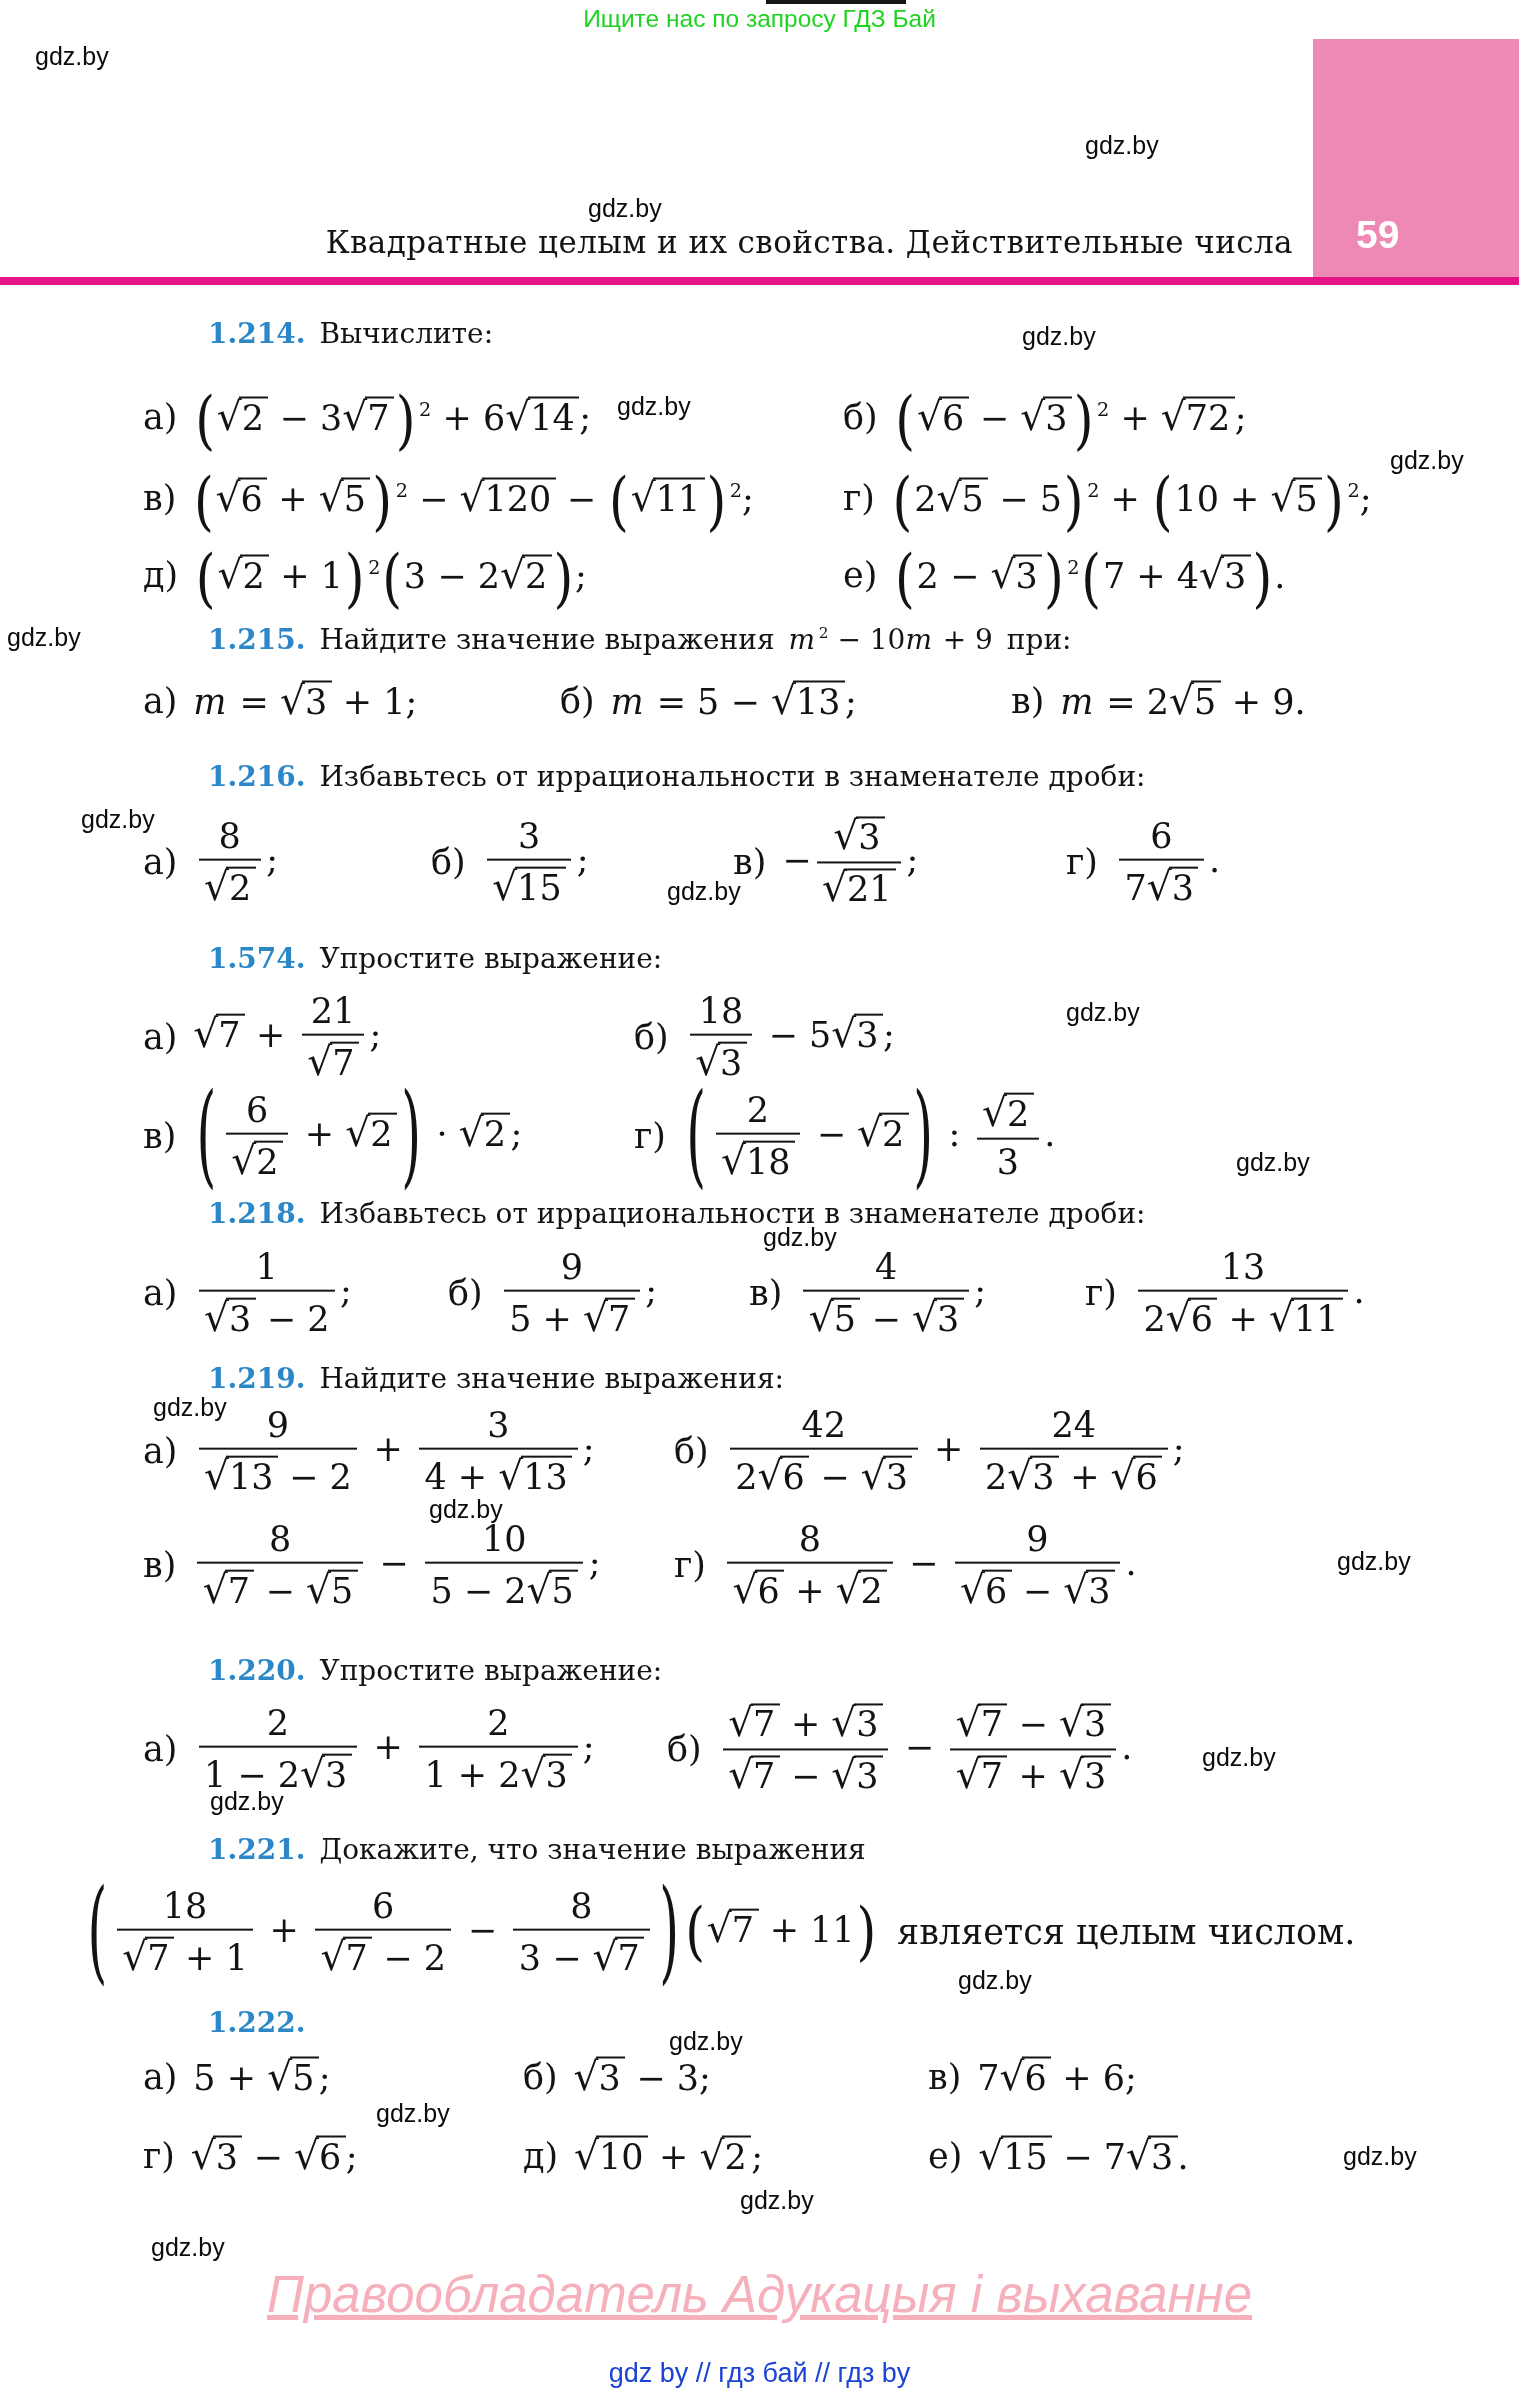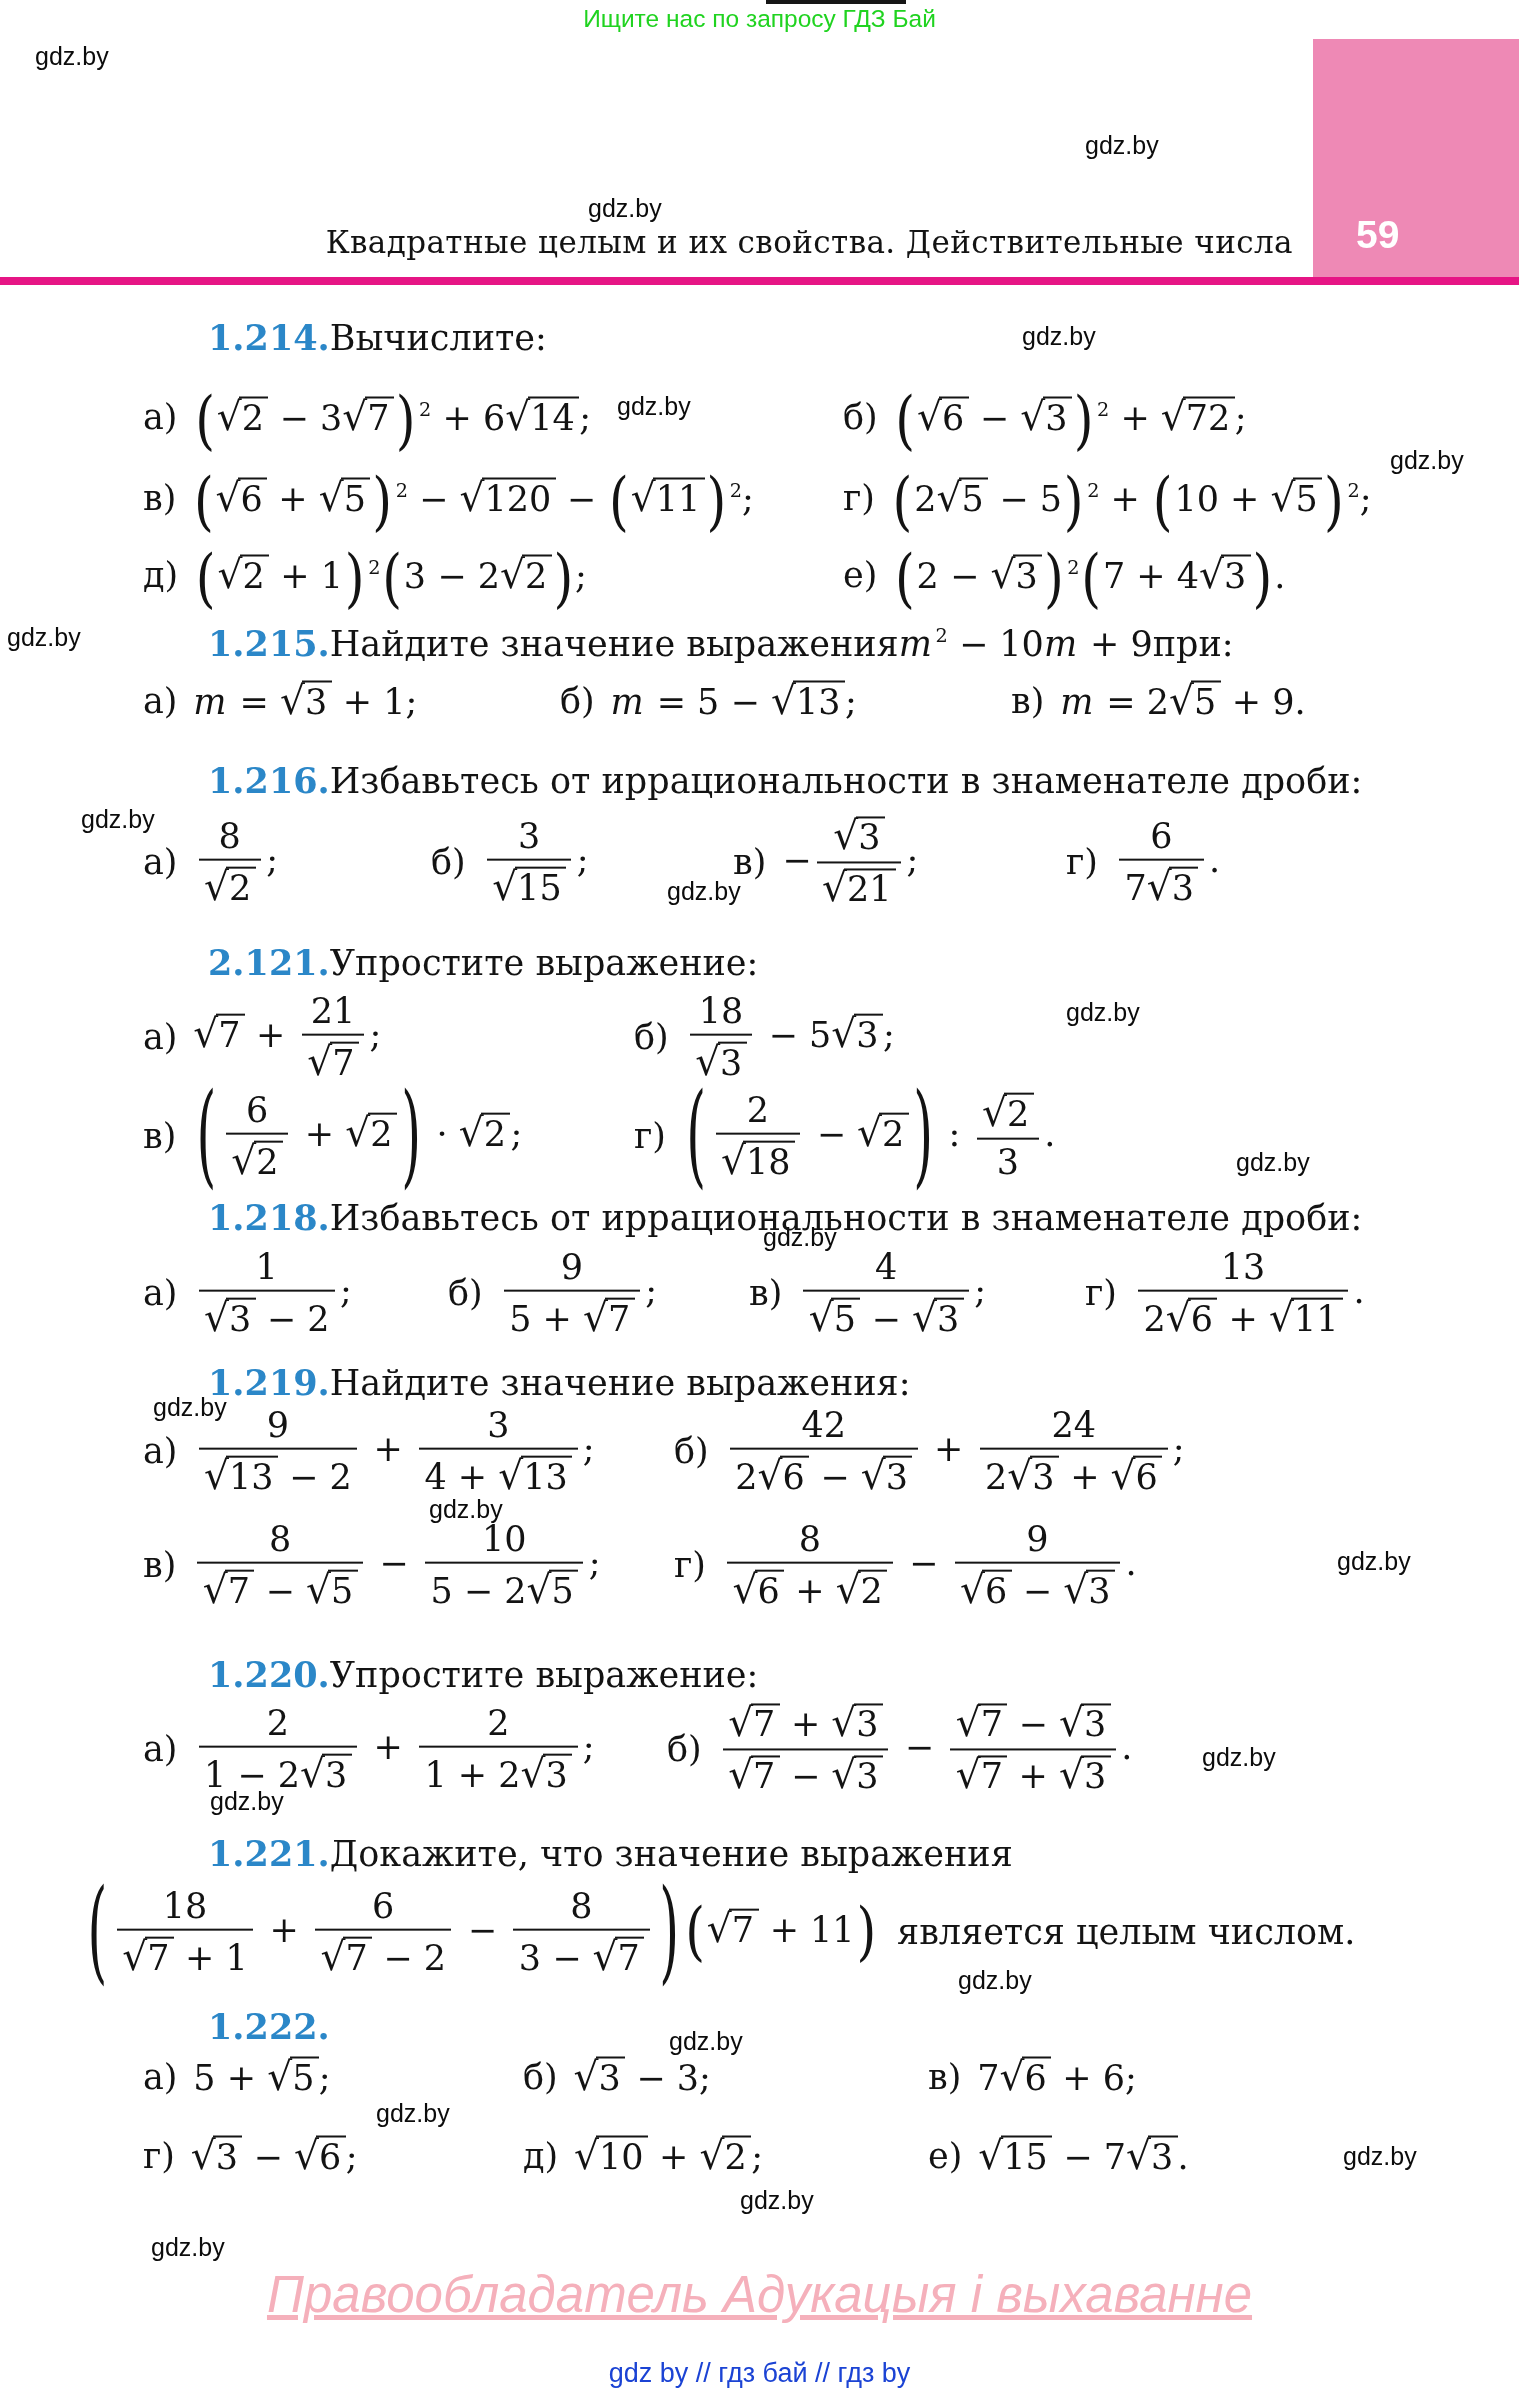--- a/index.html
+++ b/index.html
@@ -11,22 +11,22 @@
   .top-bar{position:absolute;left:766px;top:0;width:140px;height:4.4px;background:#161616;}
 
   .wm{position:absolute;font:25px "Liberation Sans",sans-serif;color:#0c0c0c;white-space:nowrap;}
 
   .badge-box{position:absolute;left:1313px;top:39px;width:207px;height:238px;background:#ee89b5;}
   .page-num{position:absolute;left:1356px;top:213px;font:bold 39px "Liberation Sans",sans-serif;color:#ffffff;}
   .header-title{position:absolute;right:226px;top:224px;font:31px "DejaVu Serif",serif;
                 color:#131313;white-space:nowrap;letter-spacing:0.4px;}
   .header-rule{position:absolute;left:0;top:277px;width:1519px;height:7.9px;background:#e61585;}
 
-  .ex-head{position:absolute;display:flex;align-items:baseline;
-           font-size:35px;white-space:nowrap;color:#131313;}
+  .ex-head{position:absolute;display:flex;gap:14px;align-items:baseline;
+           font-size:28px;white-space:nowrap;color:#131313;}
   .ex-num{color:#2b87c8;font-weight:bold;}
 
   .item{position:absolute;display:flex;align-items:center;transform:translateY(-50%);
         font-size:35px;white-space:nowrap;color:#131313;}
   .item .lbl{margin-right:15.8px;}
   .mth{white-space:nowrap;}
 
   
   .sqrt{white-space:nowrap;}
   .rad{font-size:1.12em;}
@@ -155,21 +155,21 @@
       <span class="mth">−<span class="frac"><span class="fr-n"><span class="sqrt"><span class="rad">√</span><span class="vinc">3</span></span></span><span class="fr-d"><span class="sqrt"><span class="rad">√</span><span class="vinc">21</span></span></span></span>;</span>
     </div>
     <div class="item" style="left:1066px;top:862px">
       <span class="lbl">г)</span>
       <span class="mth"><span class="frac"><span class="fr-n">6</span><span class="fr-d">7<span class="sqrt"><span class="rad">√</span><span class="vinc">3</span></span></span></span>.</span>
     </div>
   </section>
 
   <section>
     <div class="ex-head" style="left:208px;top:942px">
-      <span class="ex-num">2.121.</span>
+      <span class="ex-num">1.574.</span>
       <span class="ex-title">Упростите выражение:</span>
     </div>
     <div class="item" style="left:143px;top:1037px">
       <span class="lbl">а)</span>
       <span class="mth"><span class="sqrt"><span class="rad">√</span><span class="vinc">7</span></span> + <span class="frac"><span class="fr-n">21</span><span class="fr-d"><span class="sqrt"><span class="rad">√</span><span class="vinc">7</span></span></span></span>;</span>
     </div>
     <div class="item" style="left:634px;top:1037px">
       <span class="lbl">б)</span>
       <span class="mth"><span class="frac"><span class="fr-n">18</span><span class="fr-d"><span class="sqrt"><span class="rad">√</span><span class="vinc">3</span></span></span></span> − 5<span class="sqrt"><span class="rad">√</span><span class="vinc">3</span></span>;</span>
     </div>

